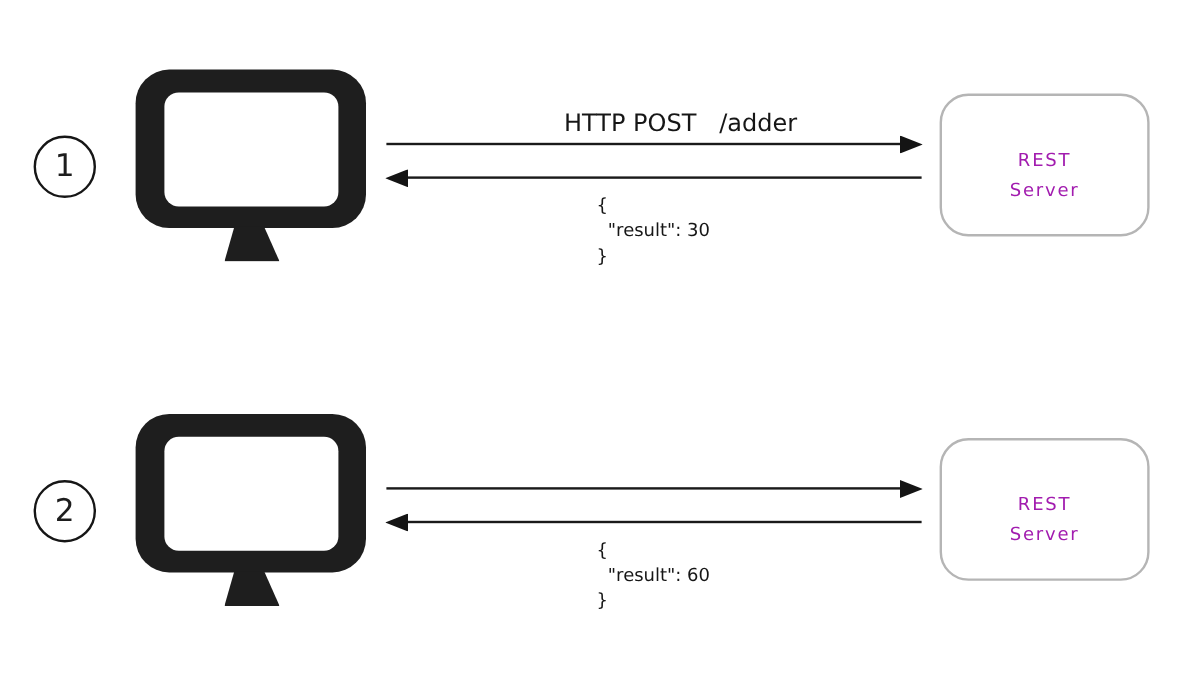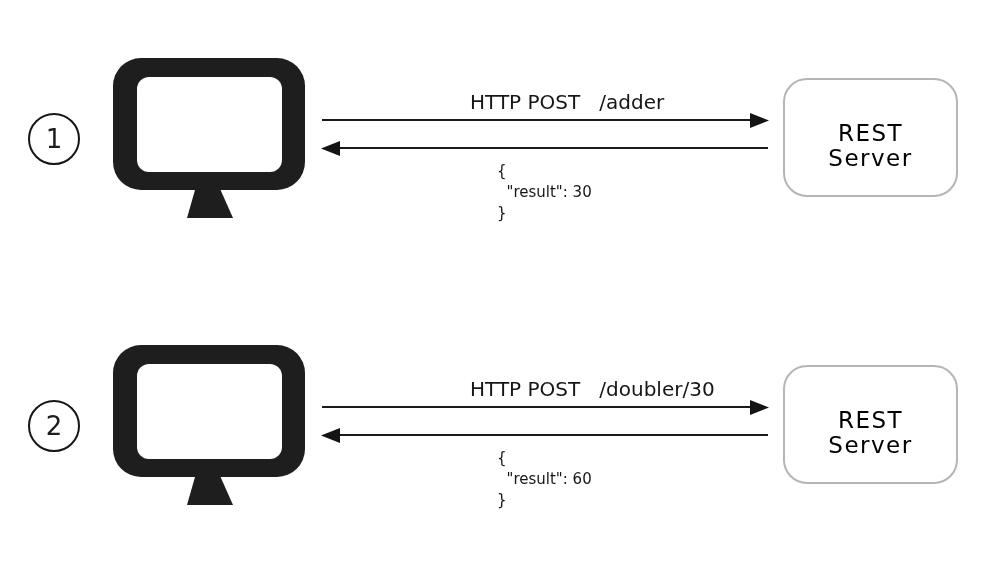--- a/index.html
+++ b/index.html
@@ -132,22 +132,22 @@
     box-sizing: border-box;
     border: 2px solid #b5b5b5;
     border-radius: 24px;
     background: #ffffff;
     display: flex;
     align-items: center;
     justify-content: center;
     text-align: center;
   }
   .server-label {
-    color: #000000;
-    font-size: 23px;
+    color: #a21caf;
+    font-size: 15px;
     line-height: 25px;
     letter-spacing: 1.5px;
     white-space: pre-line;
     margin-top: 16px;
   }
 </style>
 </head>
 <body>
 
 <div class="canvas">
@@ -185,21 +185,20 @@
     <div class="step-circle">
       <span>2</span>
     </div>
 
     <div class="monitor">
       <div class="monitor-body"></div>
       <div class="monitor-screen"></div>
       <div class="monitor-stand"></div>
     </div>
 
-    <div class="request-label">HTTP POST   /doubler/30</div>
 
     <div class="arrow-line line-request"></div>
     <div class="arrow-head head-right"></div>
 
     <div class="arrow-line line-response"></div>
     <div class="arrow-head head-left"></div>
 
     <div class="response-json">{
   "result": 60
 }</div>

